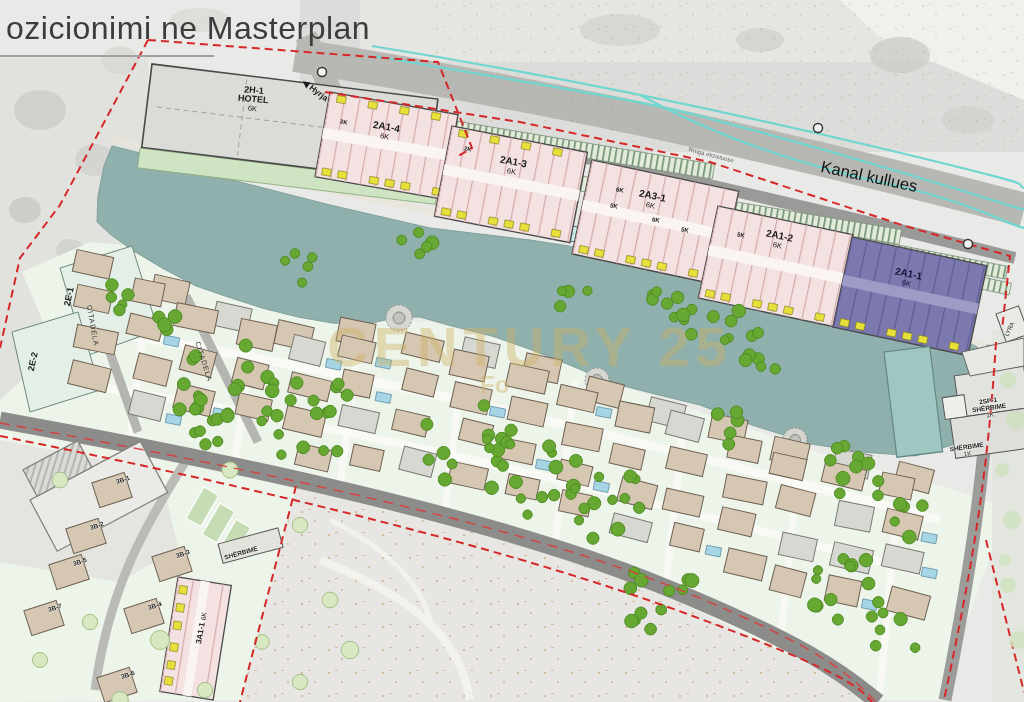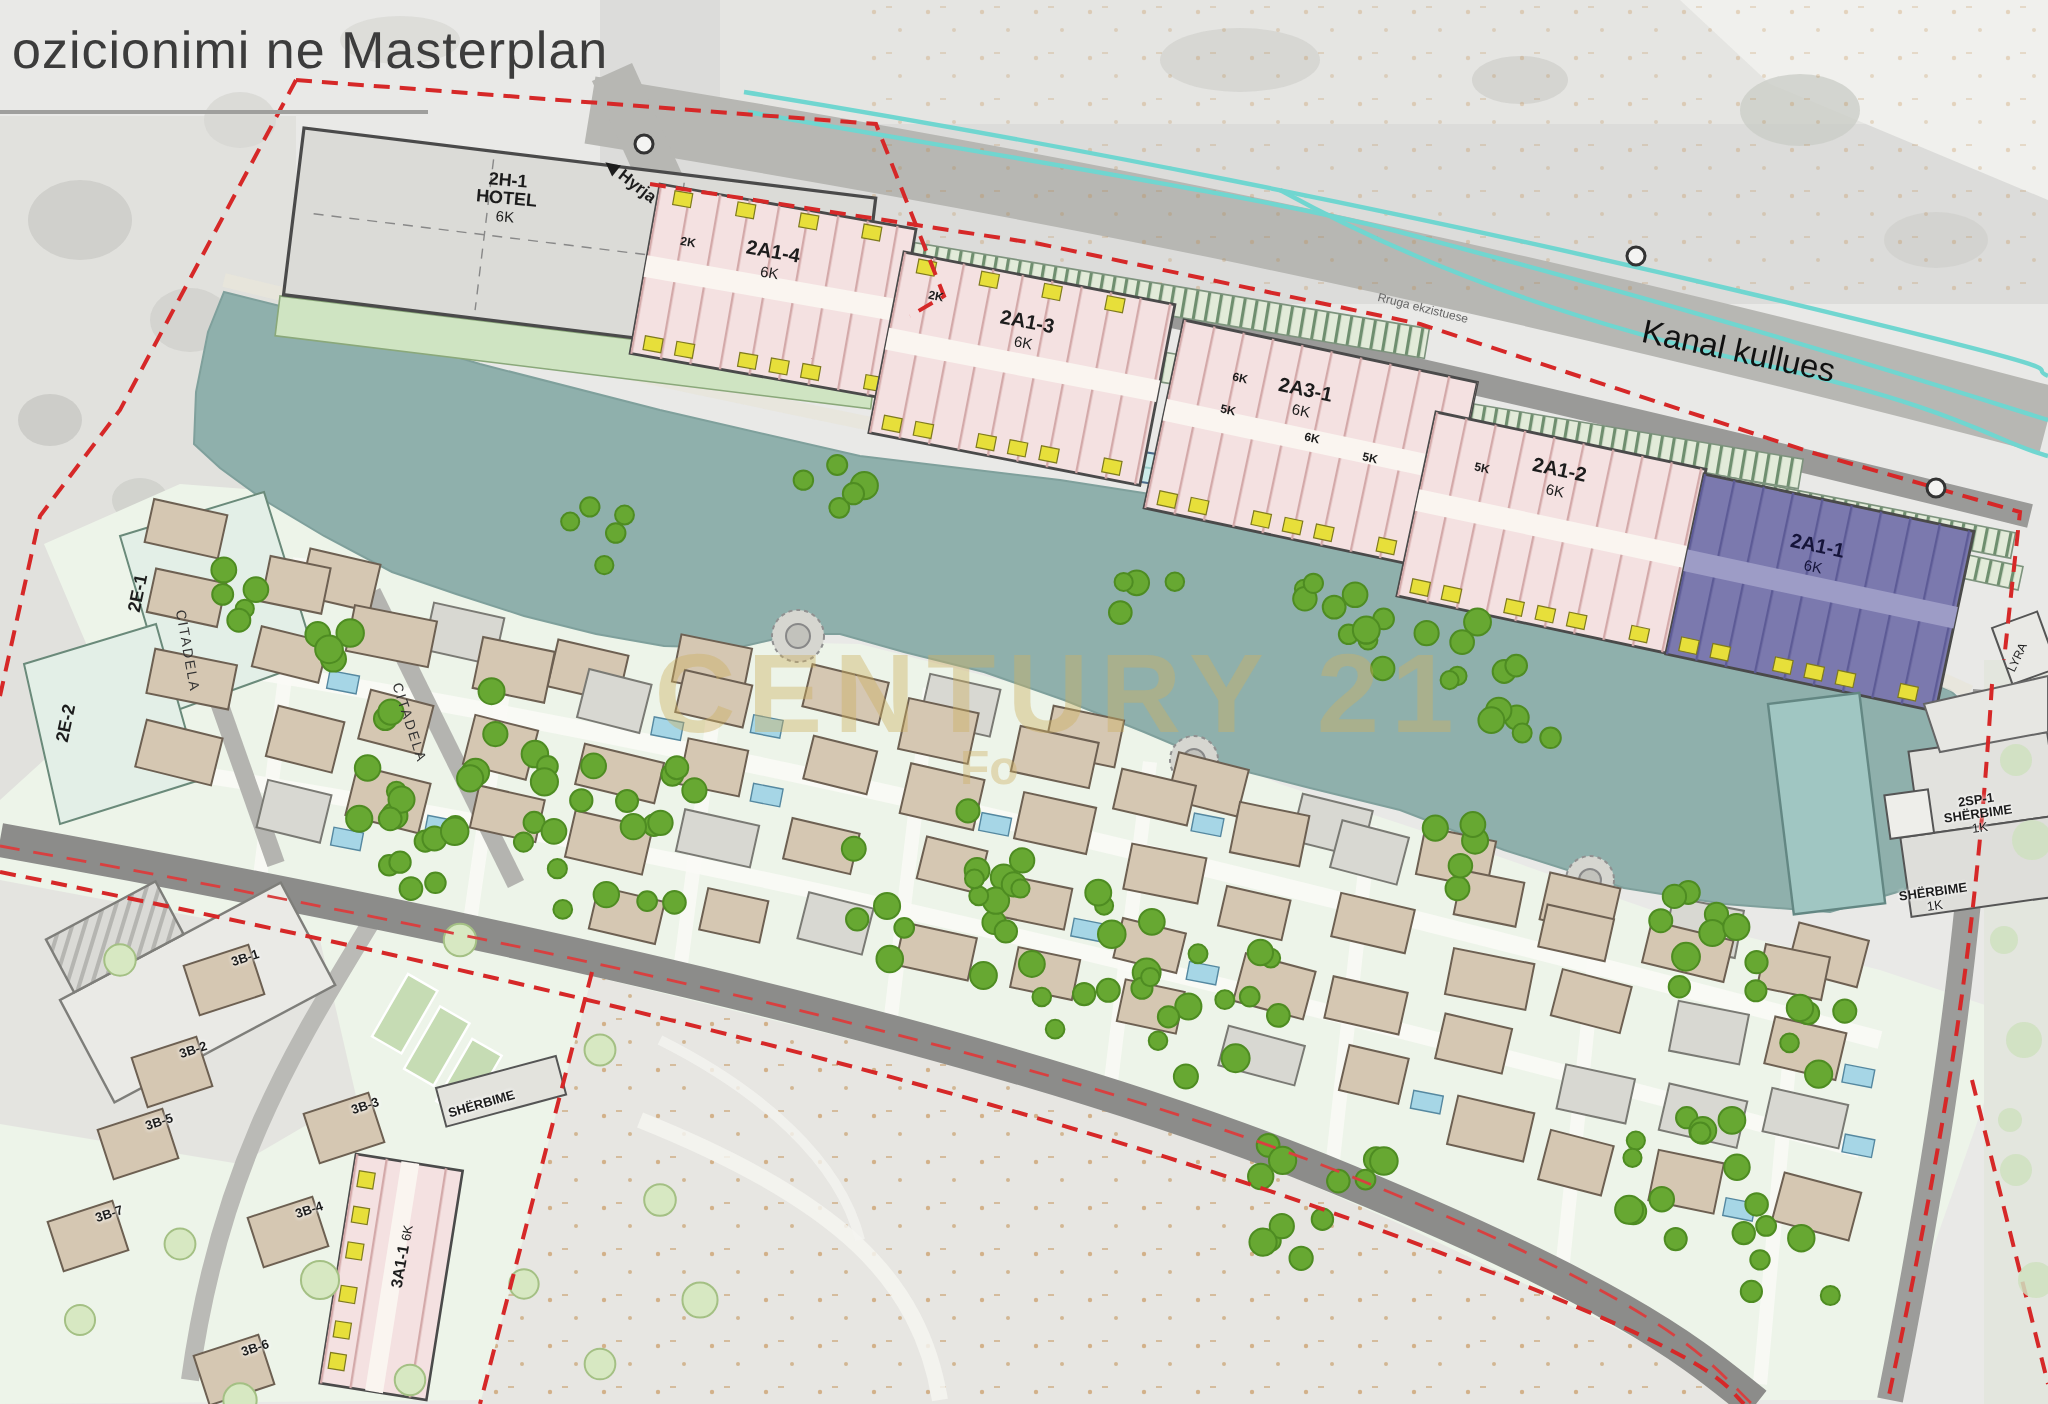--- a/index.html
+++ b/index.html
@@ -2,21 +2,21 @@
 <html><head>
 <meta charset="utf-8">
 <style>
   html,body{margin:0;padding:0;background:#fff;}
   #stage{position:relative;width:1024px;height:702px;overflow:hidden;background:#e9e9e7;
          font-family:"Liberation Sans",sans-serif;}
   #map-svg{position:absolute;left:0;top:0;}
   .lbl{position:absolute;white-space:nowrap;color:#1c1c1c;transform-origin:center;
        font-family:"Liberation Sans",sans-serif;line-height:1.05;text-align:center;}
   .halo{text-shadow:0 0 2px #fff,0 0 2px #fff;}
-  .page-title{left:6px;top:12px;font-size:26px;color:#3c3c3c;letter-spacing:.5px;font-weight:500;}
+  .page-title{left:6px;top:12px;font-size:32px;color:#3c3c3c;letter-spacing:.5px;font-weight:500;}
   .divider{position:absolute;left:0;top:55px;width:214px;height:2px;background:#9f9f9d;}
   .blk{font-weight:bold;font-size:10px;}
   .blk .fl{font-weight:normal;font-size:7.5px;display:block;}
   .tiny{font-size:6px;font-weight:bold;}
   .wm1{left:295px;top:318px;width:470px;font-size:56px;font-weight:bold;letter-spacing:6px;
        color:rgba(205,176,98,.42);}
   .wm2{left:480px;top:372px;font-size:24px;font-weight:bold;color:rgba(205,176,98,.40);}
 </style>
 </head>
 <body>
@@ -574,21 +574,21 @@
         <circle cx="1012" cy="520" r="9" fill="#cfe0c0" opacity="0.85"></circle>
         <circle cx="1008" cy="585" r="8" fill="#cfe0c0" opacity="0.85"></circle>
         <circle cx="1018" cy="640" r="9" fill="#cfe0c0" opacity="0.85"></circle>
         <circle cx="1005" cy="560" r="6" fill="#cfe0c0" opacity="0.85"></circle>
       </g>
   </svg>
 
   <div class="lbl page-title">ozicionimi ne Masterplan</div>
   <div class="divider"></div>
 
-  <div class="lbl wm1">CENTURY 21</div>
+  <div class="lbl wm1">CENTURY 25</div>
   <div class="lbl wm2">Fo</div>
 
   <div class="lbl" style="left:820px;top:168px;font-size:16.5px;color:#111;transform:rotate(12deg);">Kanal kullues</div>
   <div class="lbl" style="left:688px;top:152px;font-size:6px;color:#666;transform:rotate(14deg);">Rruga ekzistuese</div>
 
   <div class="lbl" style="left:300px;top:86px;font-size:8.5px;font-weight:bold;transform:rotate(38deg);">
     <span>◀</span>
     <span>Hyrja</span>
   </div>
 

